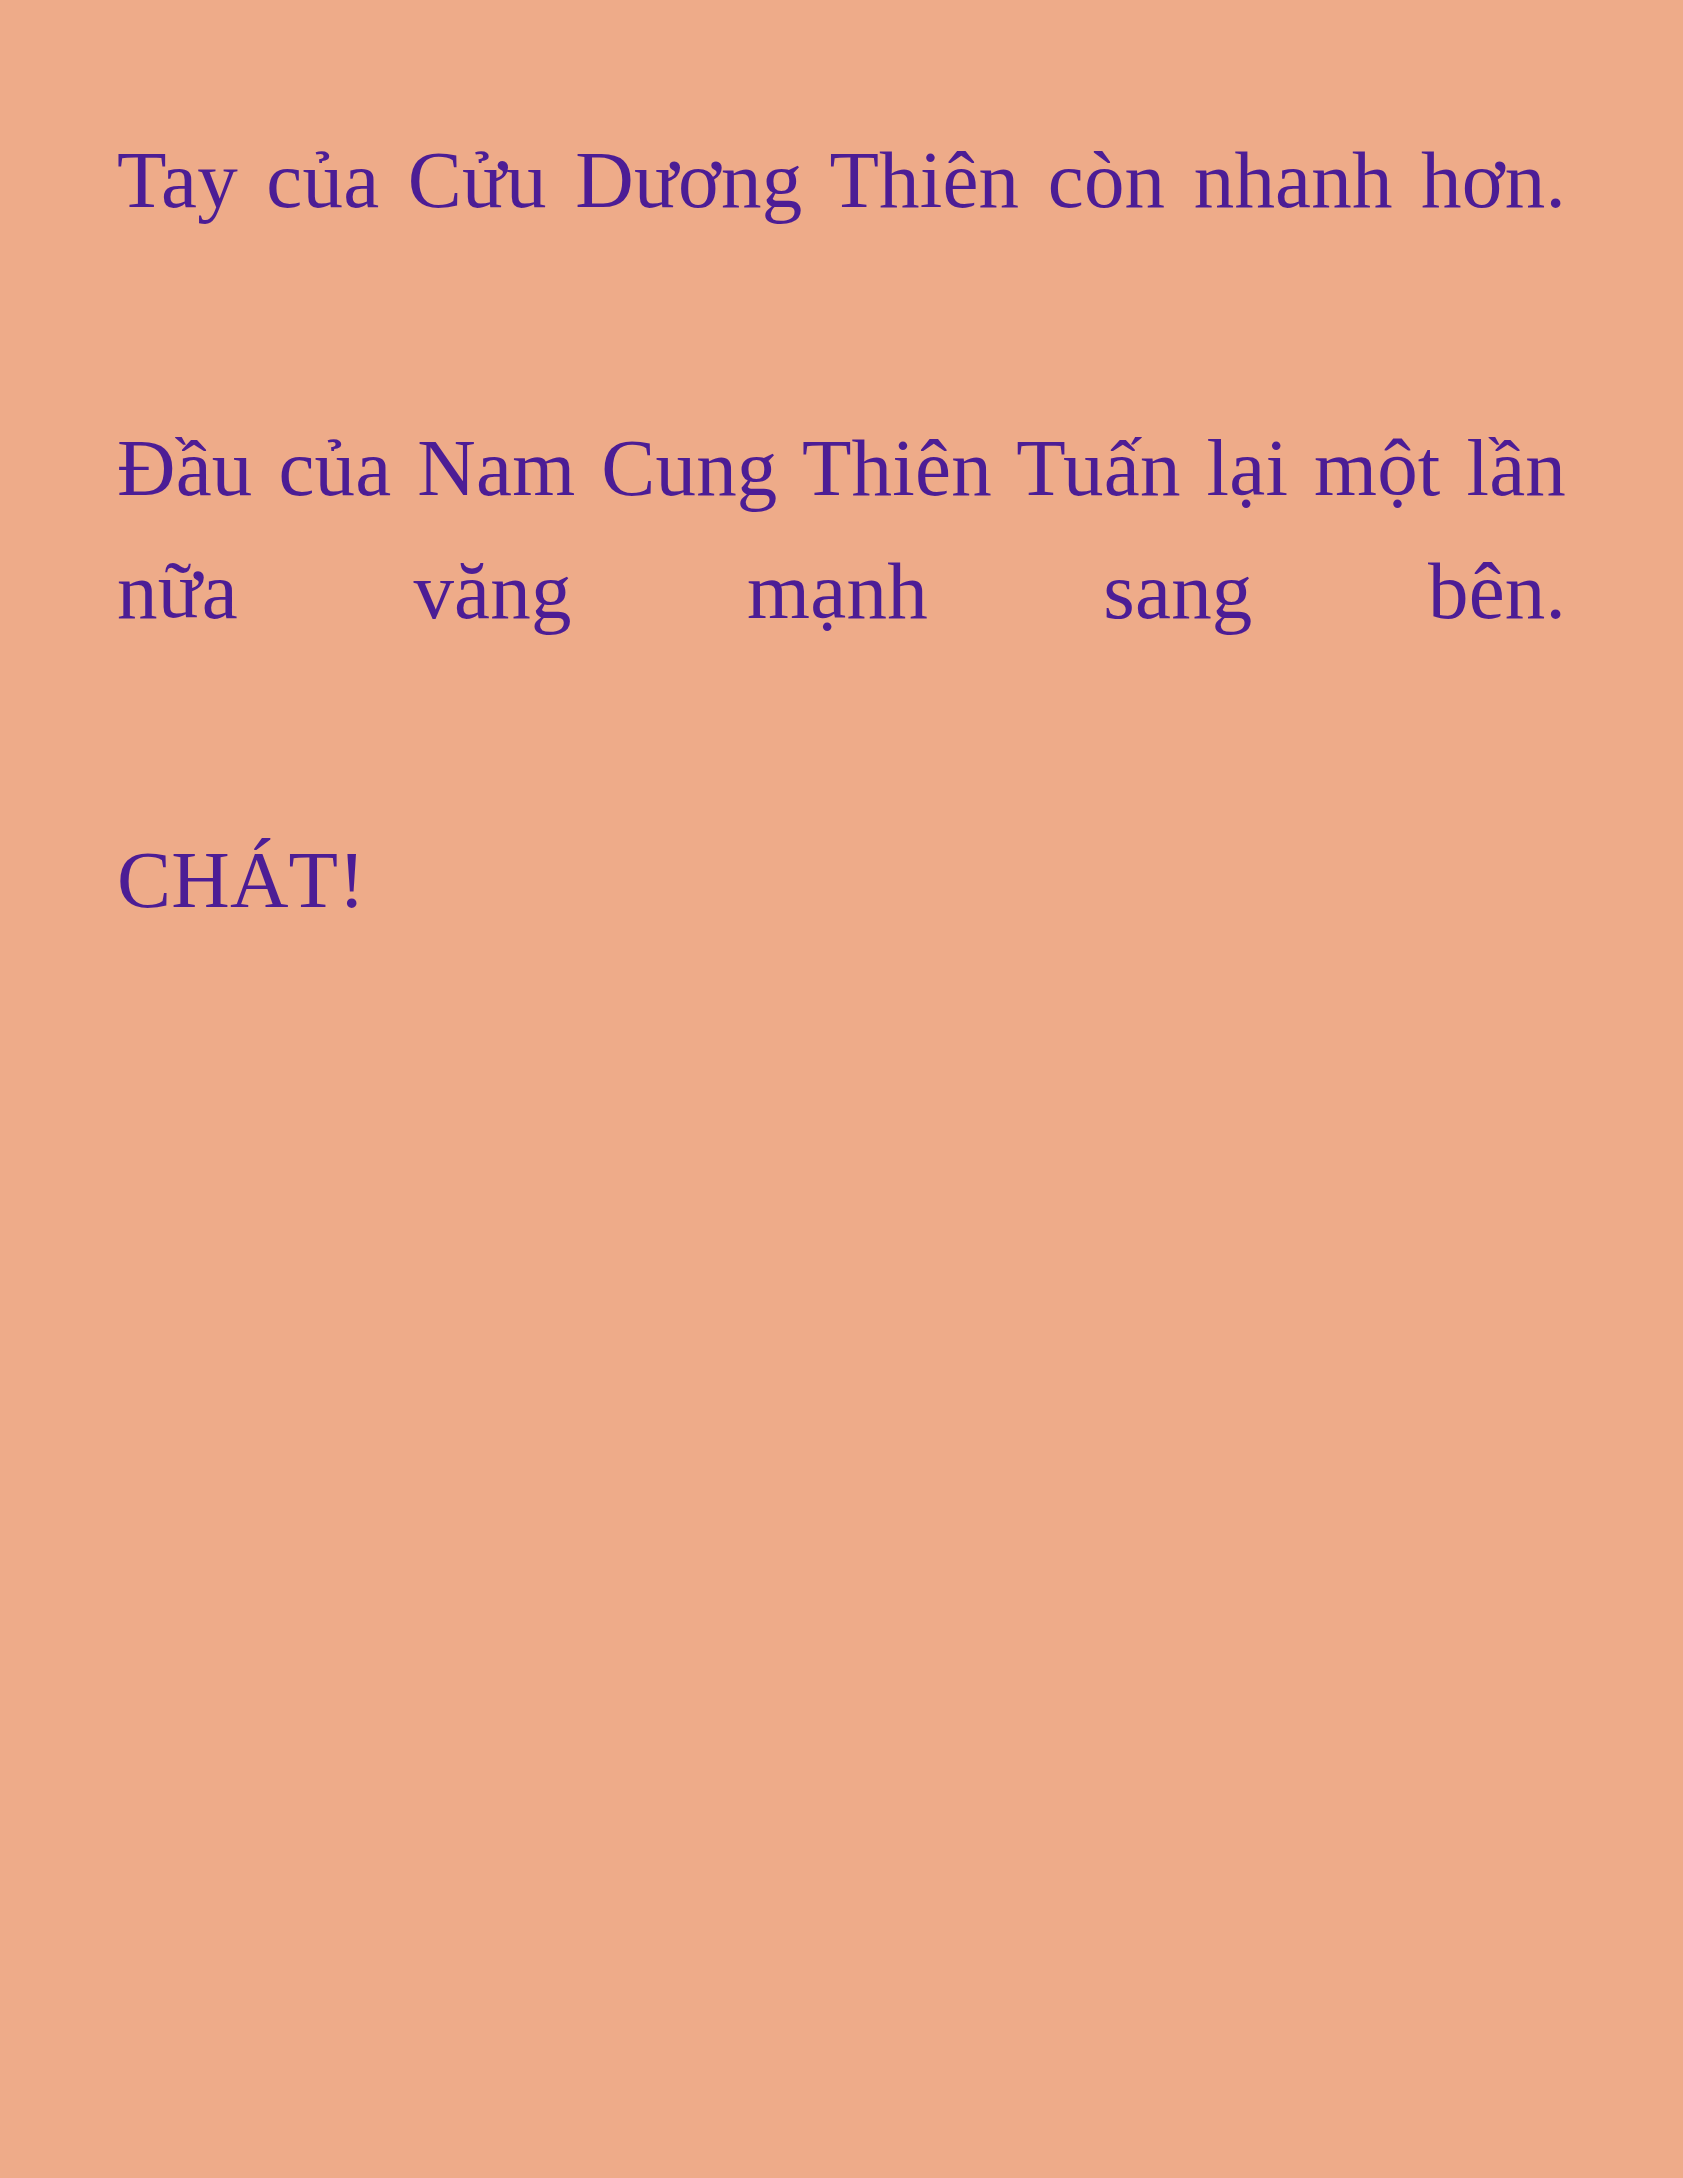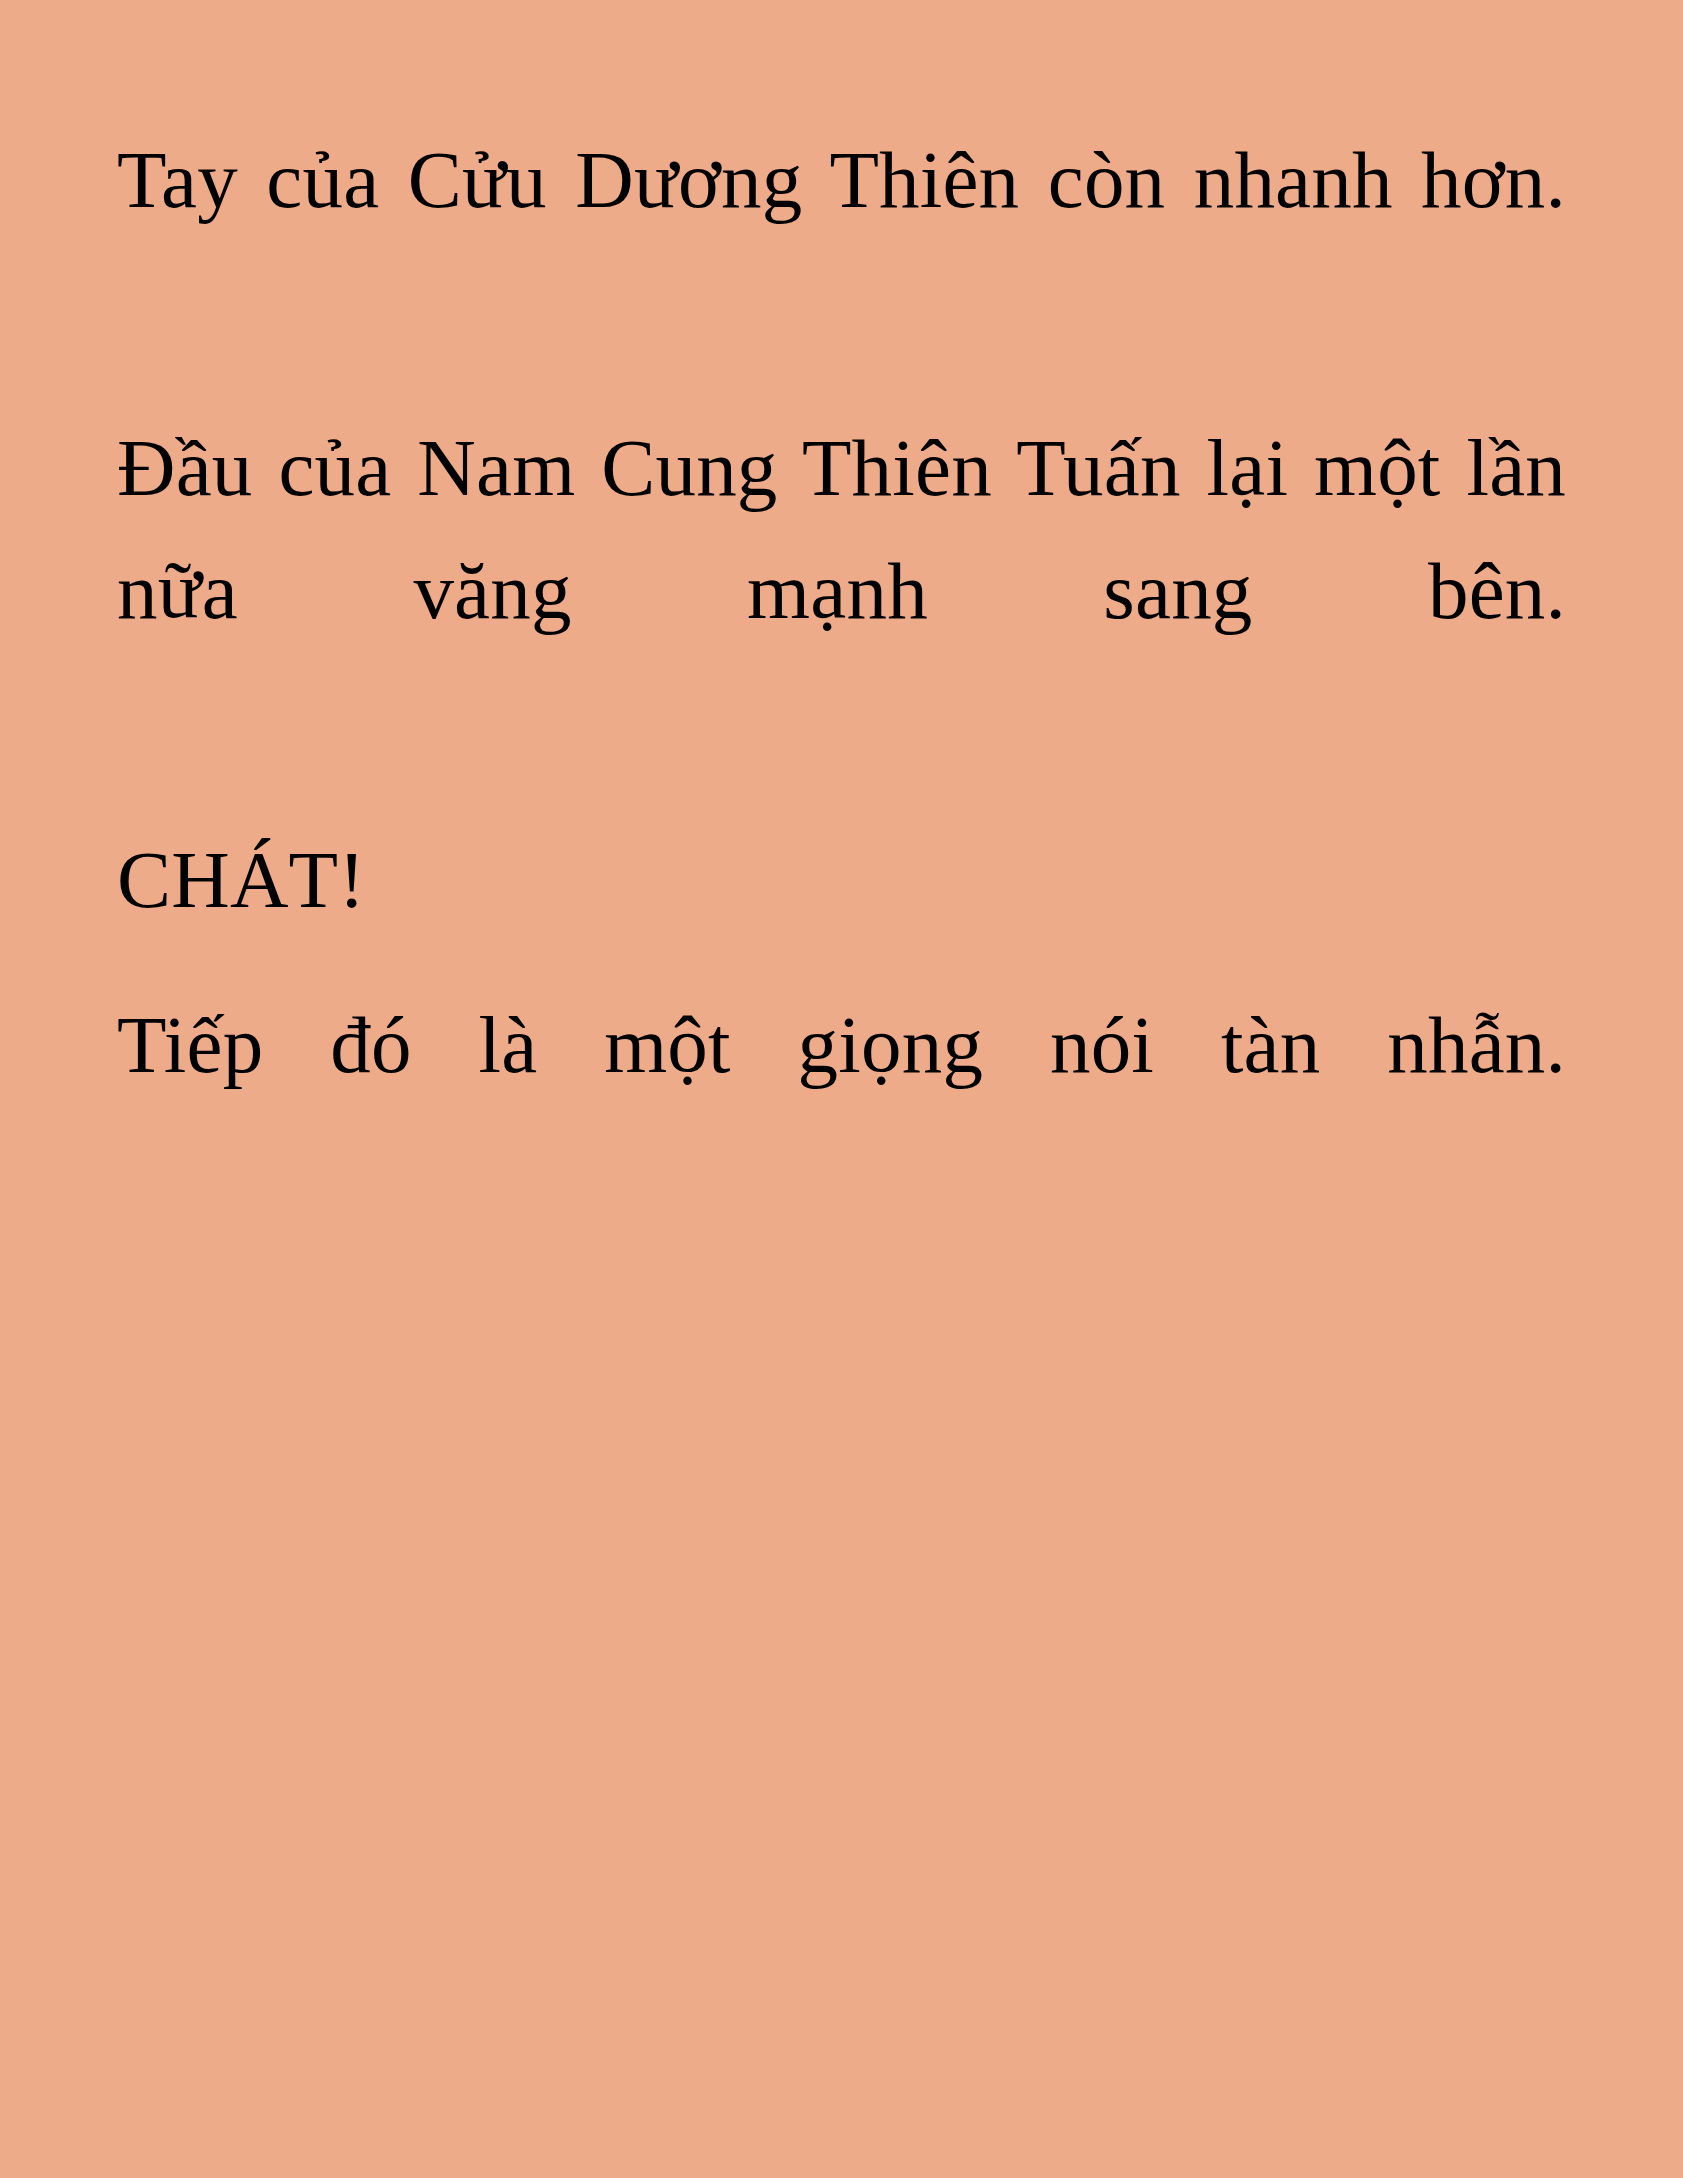--- a/index.html
+++ b/index.html
@@ -14,21 +14,21 @@
     overflow: hidden;
   }
   .page {
     width: 1683px;
     height: 2178px;
     box-sizing: border-box;
     padding: 119px 117px 0 117px;
     background: #eeab89;
   }
   .para {
-    color: #000000;
+    color: #4c1d95;
     font-size: 81px;
     line-height: 1.52;
     text-align: justify;
     text-justify: inter-word;
     margin: 0 0 42px 0;
     letter-spacing: 0.2px;
   }
   .para:last-child {
     margin-bottom: 0;
   }
@@ -45,15 +45,14 @@
     content: none;
   }
 </style>
 </head>
 <body>
 
 <div class="page">
   <p class="para">Tay của Cửu Dương Thiên còn nhanh hơn.</p>
   <p class="para">Đầu của Nam Cung Thiên Tuấn lại một lần nữa văng mạnh sang bên.</p>
   <p class="para no-justify">CHÁT!</p>
-  <p class="para">Tiếp đó là một giọng nói tàn nhẫn.</p>
 </div>
 
 
 </body></html>

